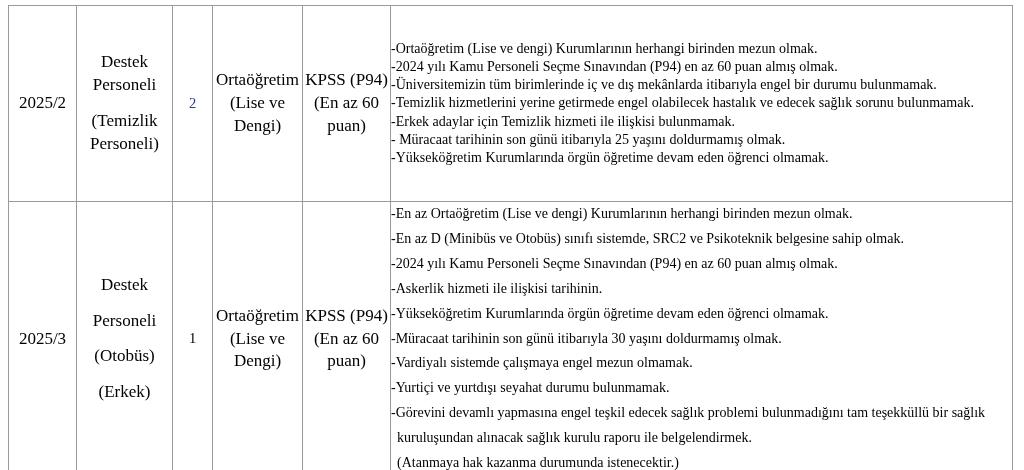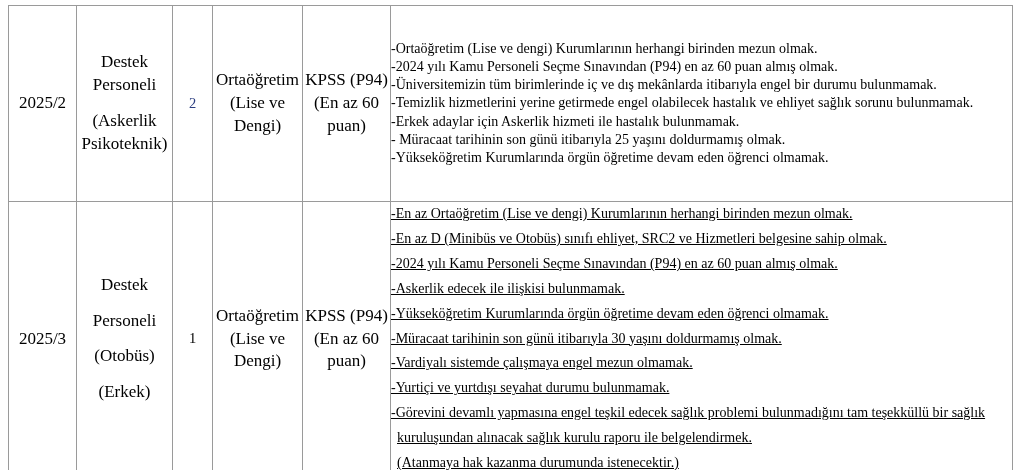--- a/index.html
+++ b/index.html
@@ -90,21 +90,20 @@
     line-height: 1.30;
     padding-left: 6px;
     text-indent: -6px;
   }
 
   
   .row-loose .cond-list li {
     line-height: 1.78;
     padding-left: 6px;
     text-indent: -6px;
-    text-decoration: underline;
   }
   .row-loose .cond-list li.continued {
     padding-left: 6px;
     text-indent: 0;
   }
 </style>
 </head>
 <body>
 
 <div class="page">
@@ -122,22 +121,22 @@
 
       <tr style="height:196px">
         <td class="cell-center">
           <span>2025/2</span>
         </td>
 
         <td class="cell-center">
           <span>Destek</span><br>
           <span>Personeli</span>
           <span class="stack-gap"></span>
-          <span>(Askerlik</span><br>
-          <span>Psikoteknik)</span>
+          <span>(Temizlik</span><br>
+          <span>Personeli)</span>
         </td>
 
         <td class="cell-center qty-cell qty-blue">
           <span style="color: rgb(43, 61, 128);">2</span>
         </td>
 
         <td class="cell-center">
           <span>Ortaöğretim</span><br>
           <span>(Lise ve</span><br>
           <span>Dengi)</span>
@@ -147,22 +146,22 @@
           <span>KPSS (P94)</span><br>
           <span>(En az 60</span><br>
           <span>puan)</span>
         </td>
 
         <td class="cond-cell row-tight">
           <ul class="cond-list">
             <li>-Ortaöğretim (Lise ve dengi) Kurumlarının herhangi birinden mezun olmak.</li>
             <li>-2024 yılı Kamu Personeli Seçme Sınavından (P94) en az 60 puan almış olmak.</li>
             <li>-Üniversitemizin tüm birimlerinde iç ve dış mekânlarda itibarıyla engel bir durumu bulunmamak.</li>
-            <li>-Temizlik hizmetlerini yerine getirmede engel olabilecek hastalık ve ehliyet sağlık sorunu bulunmamak.</li>
-            <li>-Erkek adaylar için Askerlik hizmeti ile hastalık bulunmamak.</li>
+            <li>-Temizlik hizmetlerini yerine getirmede engel olabilecek hastalık ve edecek sağlık sorunu bulunmamak.</li>
+            <li>-Erkek adaylar için Temizlik hizmeti ile ilişkisi bulunmamak.</li>
             <li>- Müracaat tarihinin son günü itibarıyla 25 yaşını doldurmamış olmak.</li>
             <li>-Yükseköğretim Kurumlarında örgün öğretime devam eden öğrenci olmamak.</li>
           </ul>
         </td>
       </tr>
 
       <tr style="height:254px">
         <td class="cell-center">
           <span>2025/3</span>
         </td>
@@ -189,23 +188,23 @@
 
         <td class="cell-center">
           <span>KPSS (P94)</span><br>
           <span>(En az 60</span><br>
           <span>puan)</span>
         </td>
 
         <td class="cond-cell row-loose">
           <ul class="cond-list">
             <li>-En az Ortaöğretim (Lise ve dengi) Kurumlarının herhangi birinden mezun olmak.</li>
-            <li>-En az D (Minibüs ve Otobüs) sınıfı ehliyet, SRC2 ve Hizmetleri belgesine sahip olmak.</li>
+            <li>-En az D (Minibüs ve Otobüs) sınıfı sistemde, SRC2 ve Psikoteknik belgesine sahip olmak.</li>
             <li>-2024 yılı Kamu Personeli Seçme Sınavından (P94) en az 60 puan almış olmak.</li>
-            <li>-Askerlik edecek ile ilişkisi bulunmamak.</li>
+            <li>-Askerlik hizmeti ile ilişkisi tarihinin.</li>
             <li>-Yükseköğretim Kurumlarında örgün öğretime devam eden öğrenci olmamak.</li>
             <li>-Müracaat tarihinin son günü itibarıyla 30 yaşını doldurmamış olmak.</li>
             <li>-Vardiyalı sistemde çalışmaya engel mezun olmamak.</li>
             <li>-Yurtiçi ve yurtdışı seyahat durumu bulunmamak.</li>
             <li>-Görevini devamlı yapmasına engel teşkil edecek sağlık problemi bulunmadığını tam teşekküllü bir sağlık kuruluşundan alınacak sağlık kurulu raporu ile belgelendirmek.</li>
             <li class="continued">(Atanmaya hak kazanma durumunda istenecektir.)</li>
           </ul>
         </td>
       </tr>
 

